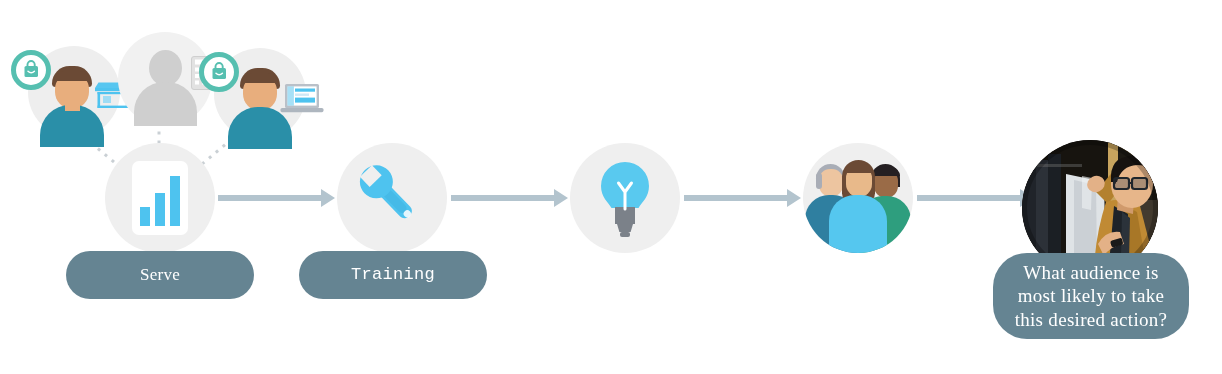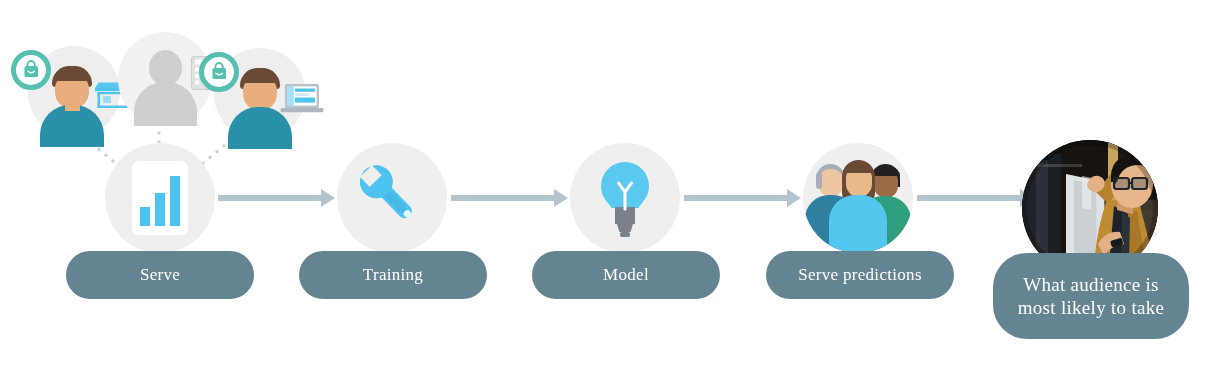--- a/index.html
+++ b/index.html
@@ -195,36 +195,33 @@
         <circle cx="55" cy="77" r="3.6" fill="#ffffff" opacity="0.85"></circle>
         <path d="M55 16
                  a16.5 16.5 0 0 1 16.5 16.5
                  a16.5 16.5 0 0 1 -16.5 16.5
                  a16.5 16.5 0 0 1 -16.5 -16.5
                  a16.5 16.5 0 0 1 16.5 -16.5 Z" fill="#4ec3ef"></path>
         <path d="M46.6 17.5 L46.6 31.5 L63.4 31.5 L63.4 17.5 Z" fill="#efefef"></path>
       </g>
     </svg>
   </div>
-  <div class="pill small" style="left:299px;top:251px;width:188px;height:48px;">
+  <div class="pill small" style="left:299px;top:251px;width:188px;height:48px;font-family:Liberation Mono, monospace;">
     <span>Training</span>
   </div>
 
   <div class="node-circle" style="left:570px;top:143px;width:110px;height:110px;">
     <svg width="110" height="110" viewBox="0 0 110 110">
       <path d="M55 19 a24 24 0 0 1 24 24 c0 11 -7 16 -10.5 22 h-27 C38 59 31 54 31 43 a24 24 0 0 1 24 -24 Z" fill="#59c9ef"></path>
       <rect x="45" y="64" width="20" height="17" fill="#7b8189"></rect>
       <path d="M47 81 h16 l-2.4 8 h-11.2 Z" fill="#7b8189"></path>
       <rect x="50" y="89" width="10" height="5" rx="2" fill="#7b8189"></rect>
       <path d="M55 66 V49 M55 49 L48.5 40 M55 49 L61.5 40" fill="none" stroke="#ffffff" stroke-width="3" stroke-linecap="round"></path>
     </svg>
   </div>
-  <div class="pill small" style="left:532px;top:251px;width:188px;height:48px;">
-    <span>Model</span>
-  </div>
 
   <div class="node-circle" style="left:803px;top:143px;width:110px;height:110px;overflow:hidden;">
 
     <div class="sp">
       <div class="sp-hair" style="left:13px;top:21px;width:29px;height:22px;border-radius:15px 15px 0 0;background:#a9adb6;"></div>
       <div class="sp-head" style="left:16px;top:26px;width:24px;height:28px;border-radius:11px 11px 12px 12px;background:#edc5a0;"></div>
       <div class="sp-hair" style="left:13px;top:30px;width:6px;height:16px;border-radius:4px;background:#a9adb6;"></div>
       <div class="sp-shirt" style="left:2px;top:52px;width:52px;height:58px;border-radius:24px 24px 0 0;background:#2f7fa0;"></div>
     </div>
 
@@ -234,23 +231,20 @@
       <div class="sp-hair" style="left:69px;top:24px;width:28px;height:9px;border-radius:14px 14px 0 0;background:#241f22;"></div>
       <div class="sp-shirt" style="left:56px;top:53px;width:52px;height:57px;border-radius:24px 24px 0 0;background:#2e9e7e;"></div>
     </div>
 
     <div class="sp">
       <div class="sp-hair" style="left:39px;top:17px;width:33px;height:42px;border-radius:17px 17px 9px 9px;background:#6b4a35;"></div>
       <div class="sp-head" style="left:43px;top:23px;width:26px;height:31px;border-radius:12px 12px 13px 13px;background:#e8b98a;"></div>
       <div class="sp-hair" style="left:42px;top:21px;width:28px;height:9px;border-radius:14px 14px 0 0;background:#6b4a35;"></div>
       <div class="sp-shirt" style="left:26px;top:52px;width:58px;height:58px;border-radius:26px 26px 0 0;background:#55c7ef;"></div>
     </div>
-  </div>
-  <div class="pill small" style="left:766px;top:251px;width:188px;height:48px;">
-    <span>Serve predictions</span>
   </div>
 
   <div class="node-photo" style="left:1022px;top:140px;width:136px;height:136px;">
     <svg width="136" height="136" viewBox="0 0 136 136">
       <defs>
         <clipPath id="pc">
             <circle cx="68" cy="68" r="68"></circle>
           </clipPath>
       </defs>
       <g clip-path="url(#pc)">
@@ -298,16 +292,17 @@
         <rect x="88" y="101" width="12" height="7" rx="2" transform="rotate(-16 88 101)" fill="#1a1a1a"></rect>
 
         <circle cx="68" cy="68" r="68" fill="none" stroke="#000" stroke-width="10" opacity="0.25"></circle>
       </g>
     </svg>
   </div>
   <div class="pill q" style="left:993px;top:253px;width:196px;height:86px;">
     <span style="display:block;">
       <span style="display:block;">What audience is</span>
       <span style="display:block;">most likely to take</span>
+      <span style="display:block;">this desired action?</span>
     </span>
   </div>
 
 </div>
 
 </body></html>

